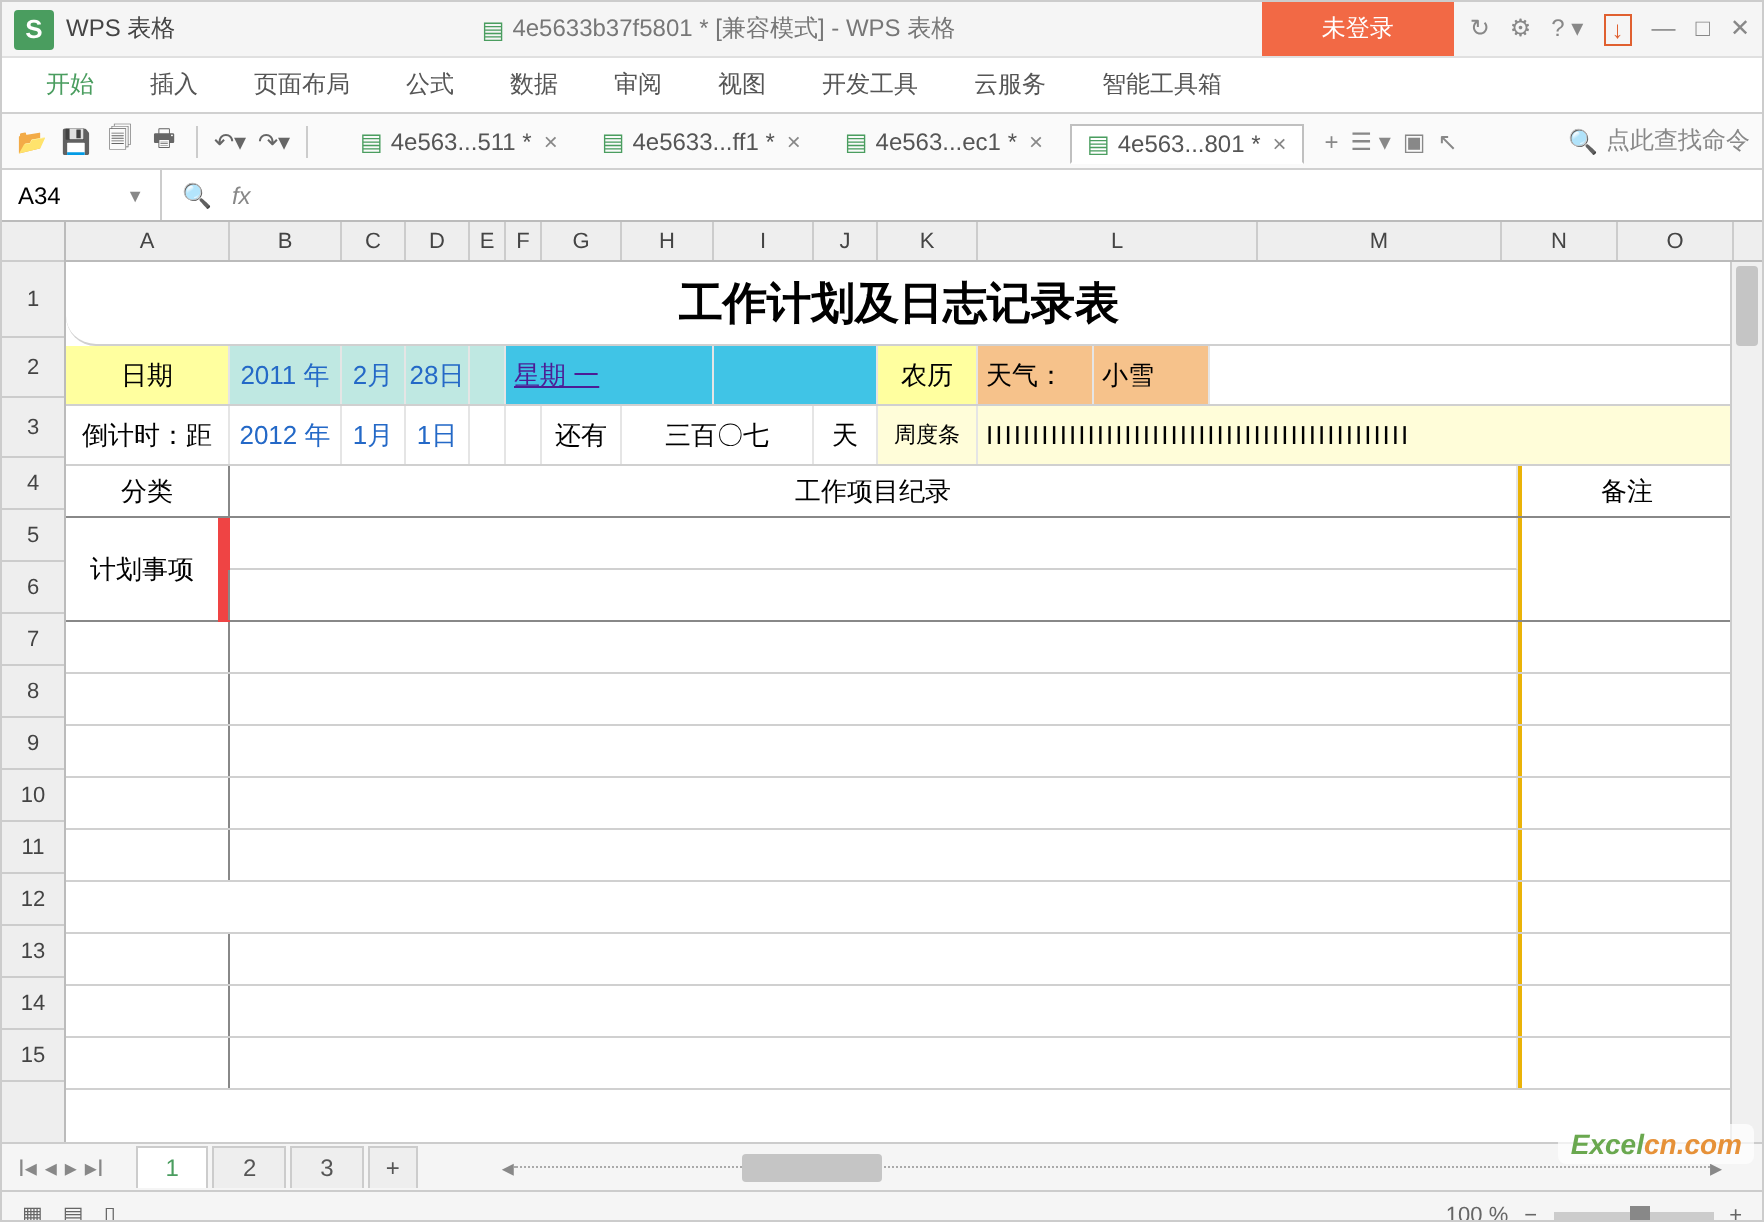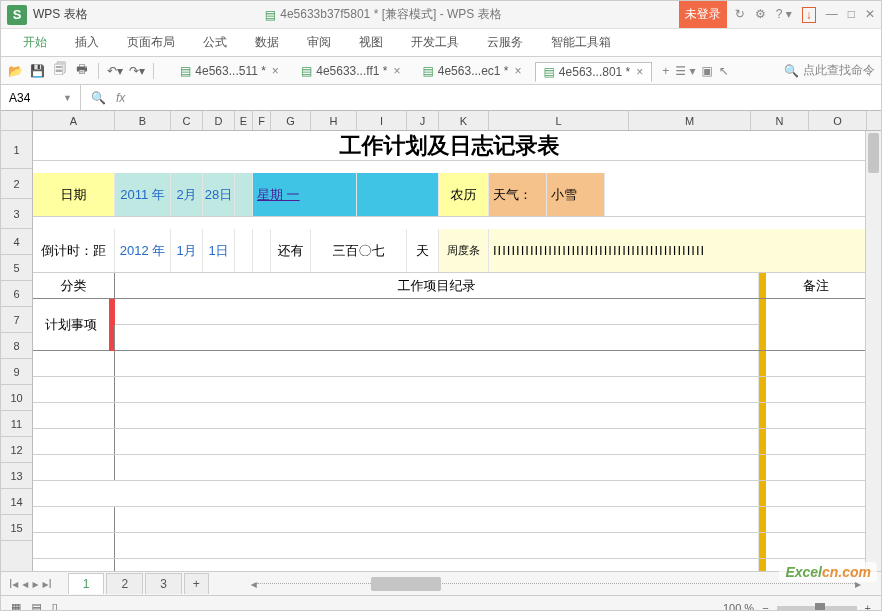--- a/index.html
+++ b/index.html
@@ -3,21 +3,21 @@
 <meta charset="utf-8">
 <style>
 * { box-sizing: border-box; margin: 0; padding: 0; }
 body { font-family: "Microsoft YaHei", SimSun, sans-serif; font-size: 12px; background: #fff; width: 882px; height: 611px; overflow: hidden; position: relative; border: 1px solid #ccc; }
 .title-bar { height: 28px; background: #f5f5f5; display: flex; align-items: center; padding: 0 6px; border-bottom: 1px solid #e0e0e0; }
 .app-icon { width: 20px; height: 20px; background: #4a9d5f; color: #fff; display: flex; align-items: center; justify-content: center; font-weight: bold; font-size: 13px; border-radius: 2px; }
 .app-name { margin-left: 6px; color: #444; font-size: 12px; }
 .doc-title { margin: 0 auto; color: #777; font-size: 12px; display: flex; align-items: center; gap: 4px; }
 .doc-title .doc-icon { color: #4a9d5f; }
 .title-right { display: flex; align-items: center; gap: 8px; }
-.login-btn { background: #f26945; color: #fff; padding: 5px 6px; font-size: 12px; }
+.login-btn { background: #f26945; color: #fff; padding: 5px 30px; font-size: 12px; }
 .win-ctrl { display: flex; gap: 10px; color: #888; }
 .win-ctrl span { cursor: pointer; }
 .menu-bar { height: 28px; display: flex; align-items: flex-end; padding: 0 10px; border-bottom: 1px solid #d0d0d0; gap: 4px; }
 .menu-item { padding: 5px 12px; color: #555; cursor: pointer; }
 .menu-item.active { color: #4a9d5f; }
 .toolbar-row { height: 28px; display: flex; align-items: center; padding: 0 6px; border-bottom: 1px solid #d0d0d0; gap: 4px; background: #fafafa; }
 .tb-icon { width: 18px; height: 18px; display: flex; align-items: center; justify-content: center; color: #666; cursor: pointer; }
 .tb-sep { width: 1px; height: 16px; background: #ccc; margin: 0 3px; }
 .file-tabs { display: flex; gap: 4px; margin-left: 10px; }
 .file-tab { padding: 2px 8px; color: #555; display: flex; align-items: center; gap: 4px; cursor: pointer; border: 1px solid transparent; }
@@ -35,32 +35,32 @@
 .row-header { height: 26px; border-bottom: 1px solid #ccc; display: flex; align-items: center; justify-content: center; color: #444; font-size: 11px; }
 .row-header:first-child { height: 20px; background: #eee; }
 .row-header.r1 { height: 38px; }
 .row-header.r2, .row-header.r3 { height: 30px; }
 .row-header.other { height: 26px; }
 .grid-main { flex: 1; position: relative; overflow: hidden; }
 .col-headers { height: 20px; display: flex; background: #eee; border-bottom: 1px solid #bbb; }
 .col-header { border-right: 1px solid #ccc; display: flex; align-items: center; justify-content: center; color: #444; font-size: 11px; }
 .data-rows { }
 .data-row { display: flex; height: 26px; border-bottom: 1px solid #d0d0d0; }
-.data-row.r1 { height: 30px; }
-.data-row.r2, .data-row.r3 { height: 44px; margin-top: 12px; }
+.data-row.r1 { height: 42px; border-radius: 15px; }
+.data-row.r2, .data-row.r3 { height: 30px; }
 .cell { border-right: 1px solid #e5e5e5; display: flex; align-items: center; justify-content: center; padding: 0 4px; overflow: hidden; white-space: nowrap; font-size: 13px; }
 .col-A { width: 82px; } .col-B { width: 56px; } .col-C { width: 32px; } .col-D { width: 32px; } .col-E { width: 18px; } .col-F { width: 18px; } .col-G { width: 40px; } .col-H { width: 46px; } .col-I { width: 50px; } .col-J { width: 32px; } .col-K { width: 50px; } .col-L { width: 140px; } .col-M { width: 122px; } .col-N { width: 58px; } .col-O { width: 58px; }
 .title-cell { font-size: 22px; font-family: SimSun; font-weight: bold; }
 .yellow-bg { background: #ffff9f; }
 .lightyellow-bg { background: #fffdd9; }
 .teal-bg { background: #bfe8e2; }
 .cyan-bg { background: #40c4e6; color: #4c1d95; text-decoration: underline; }
 .orange-bg { background: #f6c28b; text-align: right; }
 .blue-text { color: #2469c7; }
-.note-col { border-left: 7px solid #eab308; }
+.note-col { border-left: 2px solid #eab308; }
 .vscroll { position: absolute; right: 0; top: 20px; bottom: 0; width: 16px; background: #f0f0f0; border-left: 1px solid #ccc; }
 .vscroll .thumb { position: absolute; top: 2px; left: 2px; right: 2px; height: 40px; background: #c5c5c5; border-radius: 2px; }
 .hscroll-row { height: 24px; display: flex; align-items: center; border-top: 1px solid #ccc; background: #f5f5f5; }
 .sheet-nav { display: flex; gap: 4px; padding: 0 8px; color: #888; }
 .sheet-tabs { display: flex; margin-left: 8px; }
 .sheet-tab { padding: 3px 14px; border: 1px solid #ccc; border-bottom: none; margin-right: 2px; background: #eee; cursor: pointer; font-size: 12px; color: #555; }
 .sheet-tab.active { background: #fff; color: #4a9d5f; }
 .hscroll-track { flex: 1; margin: 0 20px 0 40px; height: 14px; position: relative; display: flex; align-items: center; }
 .hscroll-track .line { flex: 1; border-bottom: 1px dotted #aaa; }
 .hscroll-track .thumb { position: absolute; left: 120px; width: 70px; height: 14px; background: #c5c5c5; border-radius: 2px; }

